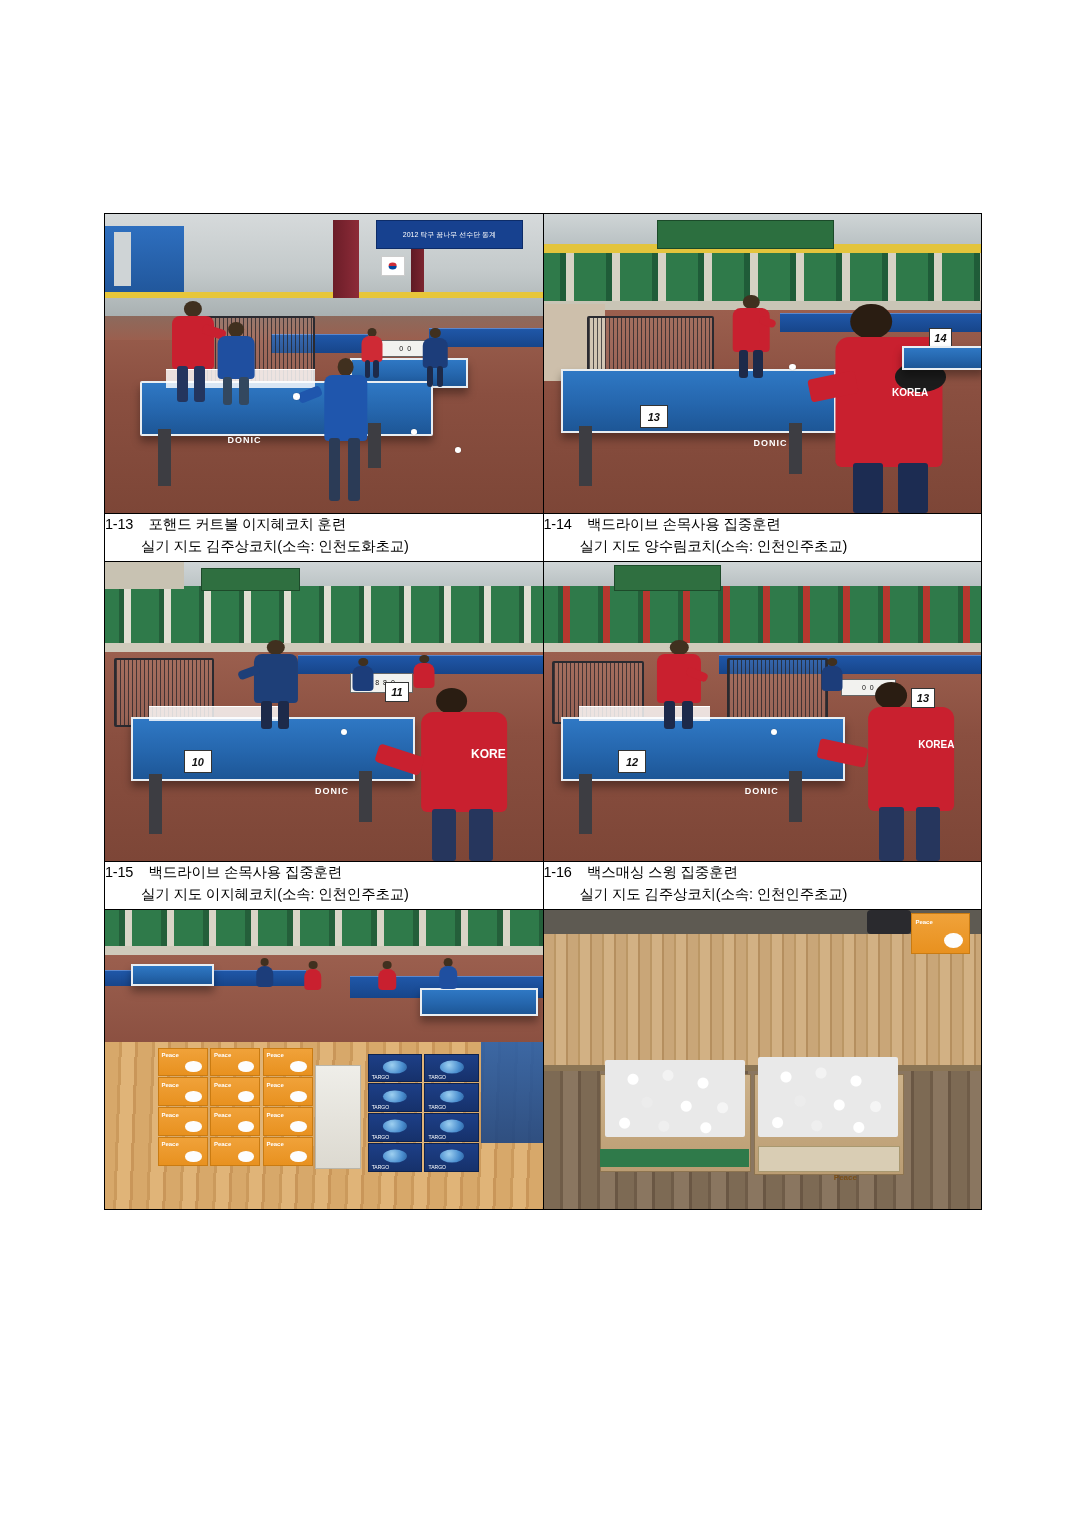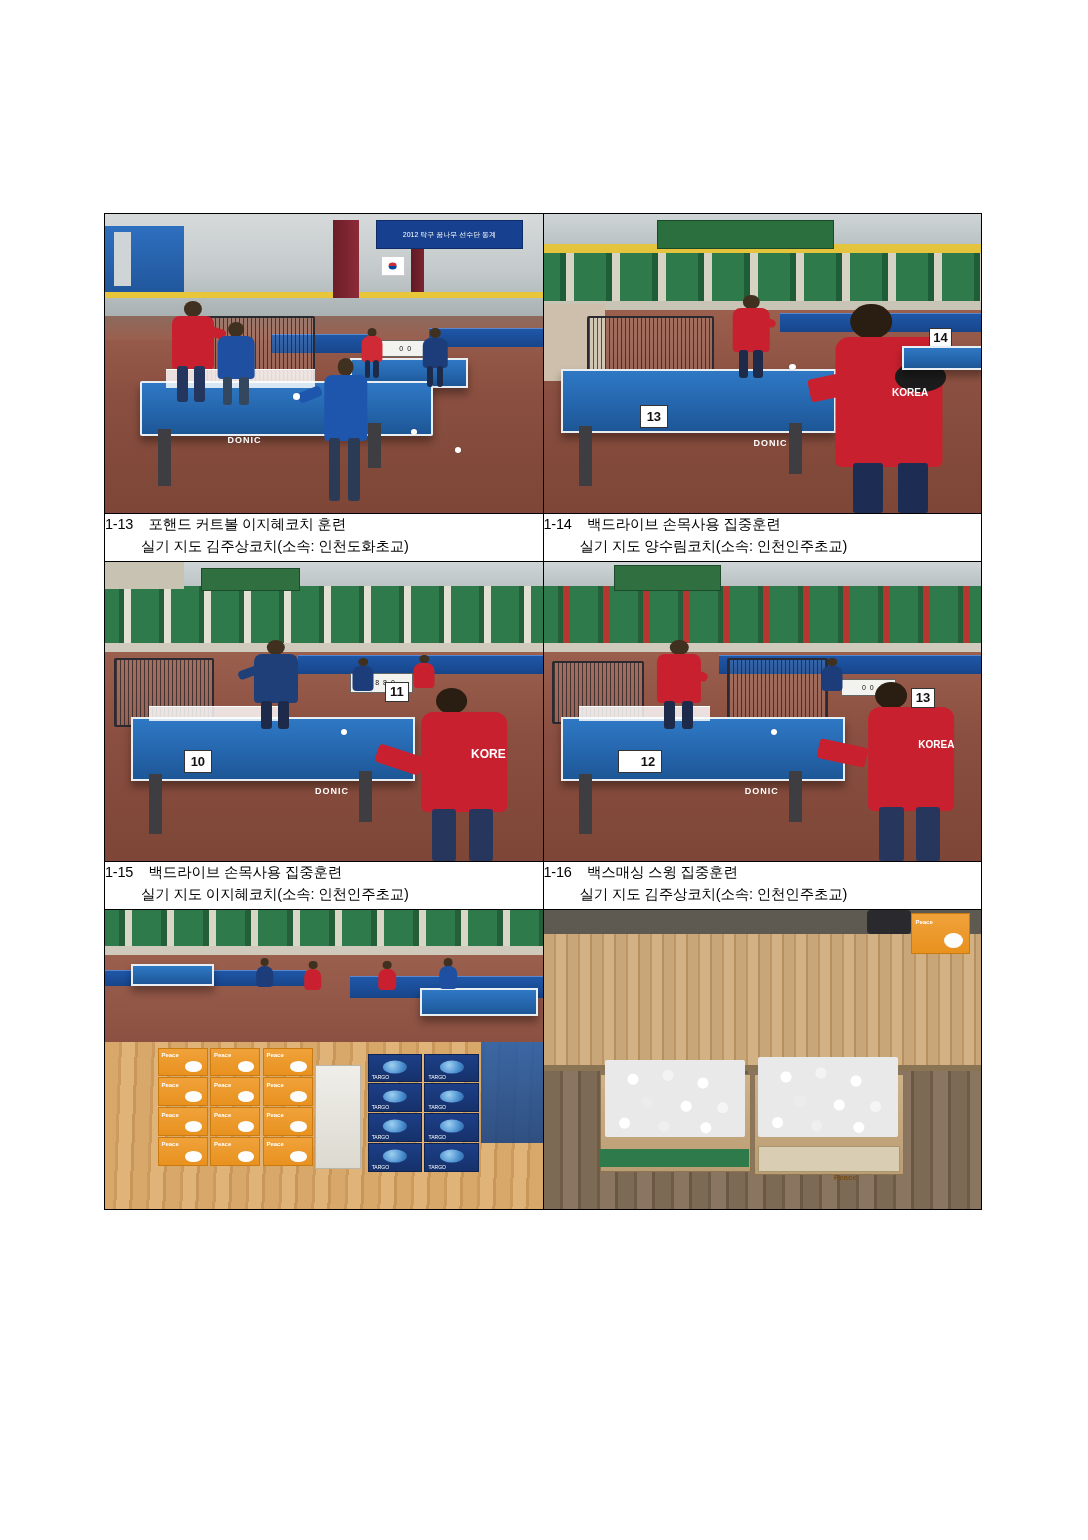--- a/index.html
+++ b/index.html
@@ -158,23 +158,24 @@
     color: #111;
     font-size: 7px;
     display: flex; align-items: center; justify-content: center;
     letter-spacing: 1px;
   }
   .table-num {
     position: absolute;
     background: #fff;
     border: 1px solid #333;
     color: #111;
-    font-size: 13px;
+    font-size: 11px;
     display: flex; align-items: center; justify-content: center;
     font-weight: bold;
+    font-style: italic;
   }
   .donic {
     position: absolute;
     color: #fff;
     font-size: 9px;
     font-weight: bold;
     letter-spacing: 1px;
   }
   
   .wood-floor {
@@ -441,21 +442,21 @@
             <div style="position:absolute;left:16%;top:1%;width:24%;height:8%;background:#2f6f40;border:1px solid #1d4a2a;"></div>
             <div class="floor" style="height:70%;"></div>
             <div class="barrier" style="left:40%;top:31%;width:60%;height:6%;"></div>
             <div class="net-frame" style="left:2%;top:33%;width:20%;height:20%;"></div>
             <div class="net-frame" style="left:42%;top:32%;width:22%;height:22%;"></div>
             <div class="tt-table" style="left:4%;top:52%;width:64%;height:20%;"></div>
             <div class="tt-net" style="left:8%;top:48%;width:30%;height:5%;"></div>
             <div class="tt-leg" style="left:8%;top:71%;width:3%;height:20%;"></div>
             <div class="tt-leg" style="left:56%;top:70%;width:3%;height:17%;"></div>
             <div class="donic" style="left:46%;top:75%;">DONIC</div>
-            <div class="table-num" style="left:17%;top:63%;width:6%;height:7%;padding-left:16px;">12</div>
+            <div class="table-num" style="left:17%;top:63%;width:6%;height:7%;">12</div>
             <div class="score-box" style="left:68%;top:39%;width:12%;height:5%;">0 0</div>
 
             <div class="player" style="left:24%;top:26%;width:14%;height:30%;">
               <div class="head" style="top:0;width:30%;height:17%;"></div>
               <div class="body" style="top:16%;width:72%;height:54%;background:#c9202f;"></div>
               <div class="arm" style="left:62%;top:34%;width:36%;height:10%;transform:rotate(22deg);"></div>
               <div class="leg" style="left:26%;top:68%;width:18%;height:32%;"></div>
               <div class="leg" style="left:54%;top:68%;width:18%;height:32%;"></div>
             </div>
 

